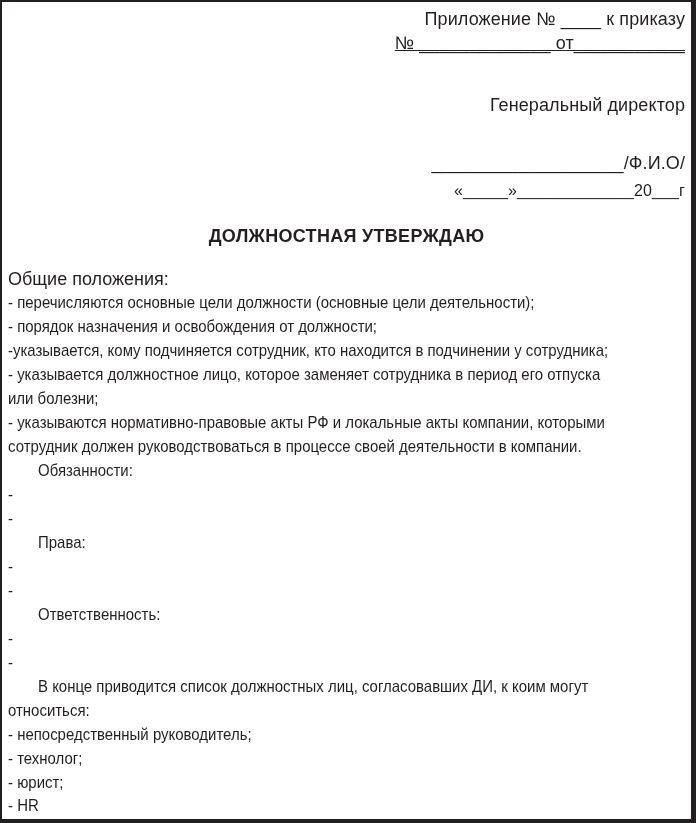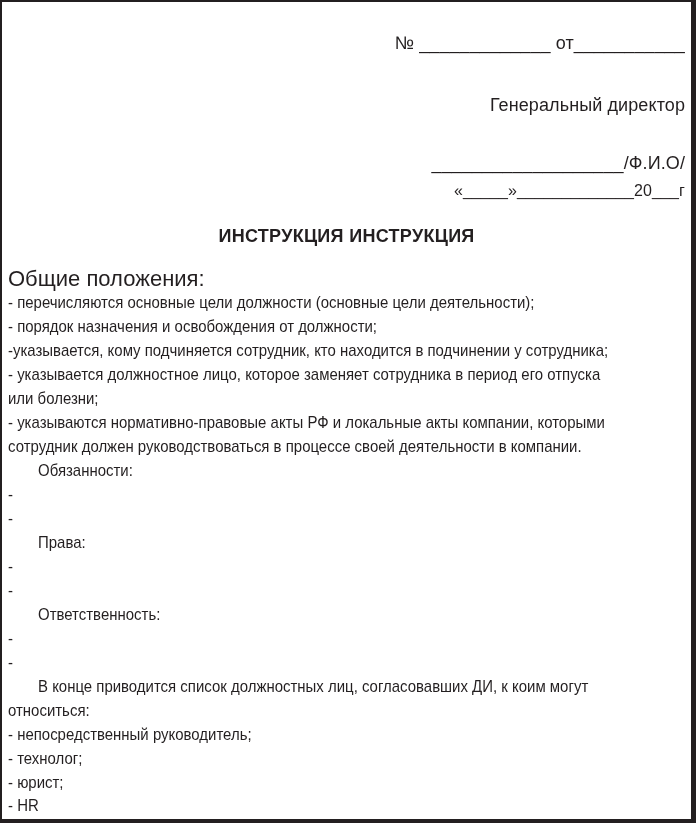--- a/index.html
+++ b/index.html
@@ -39,34 +39,35 @@
   }
   .body-line {
     position: absolute;
     left: 6px;
     font-size: 17px;
     line-height: 24px;
     white-space: pre;
     transform-origin: 0 50%;
   }
   .cond { transform: scaleX(0.88); }
-  .first { font-size: 22px; }
+  .first { font-size: 18px; }
   .indent { left: 36px; }
 </style>
 </head>
 <body>
 
 <div class="page">
 
-  <div class="hdr" style="top:29px;">№ _____________ от___________</div>
+  <div class="hdr" style="top:5px;">Приложение № ____ к приказу</div>
+  <div class="hdr" style="top:29px;text-decoration:underline;">№ _____________ от___________</div>
   <div class="hdr" style="top:91px;">Генеральный директор</div>
   <div class="hdr" style="top:149px;margin-left:44px;">___________________/Ф.И.О/</div>
   <div class="hdr small" style="top:177px;">«_____»_____________20___г</div>
 
-  <div class="title">ИНСТРУКЦИЯ ИНСТРУКЦИЯ</div>
+  <div class="title">ДОЛЖНОСТНАЯ УТВЕРЖДАЮ</div>
 
   <div class="body-line first" style="top:265px;">Общие положения:</div>
   <div class="body-line cond" style="top:289px;">- перечисляются основные цели должности (основные цели деятельности);</div>
   <div class="body-line cond" style="top:313px;">- порядок назначения и освобождения от должности;</div>
   <div class="body-line cond" style="top:337px;">-указывается, кому подчиняется сотрудник, кто находится в подчинении у сотрудника;</div>
   <div class="body-line cond" style="top:361px;">- указывается должностное лицо, которое заменяет сотрудника в период его отпуска</div>
   <div class="body-line cond" style="top:385px;">или болезни;</div>
   <div class="body-line cond" style="top:409px;">- указываются нормативно-правовые акты РФ и локальные акты компании, которыми</div>
   <div class="body-line cond" style="top:433px;">сотрудник должен руководствоваться в процессе своей деятельности в компании.</div>
 

